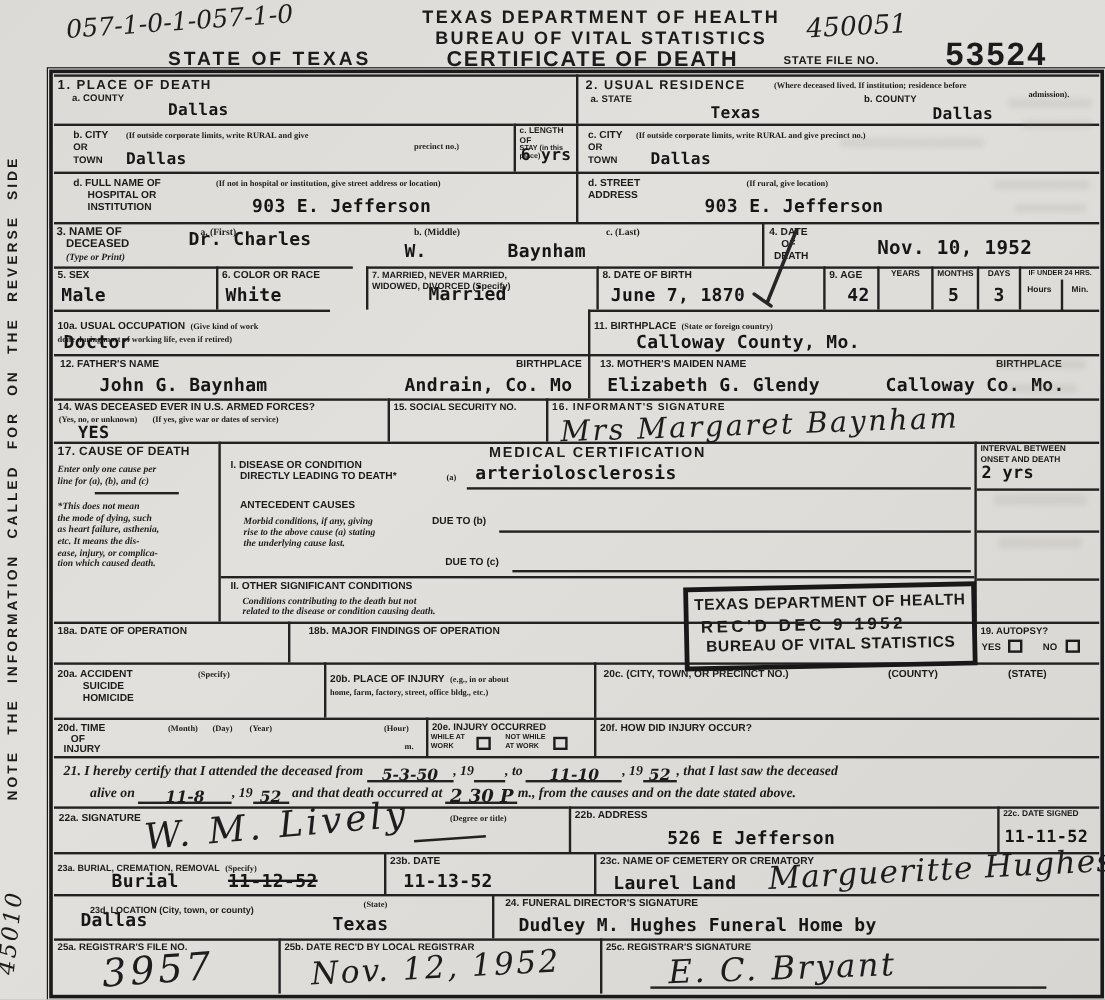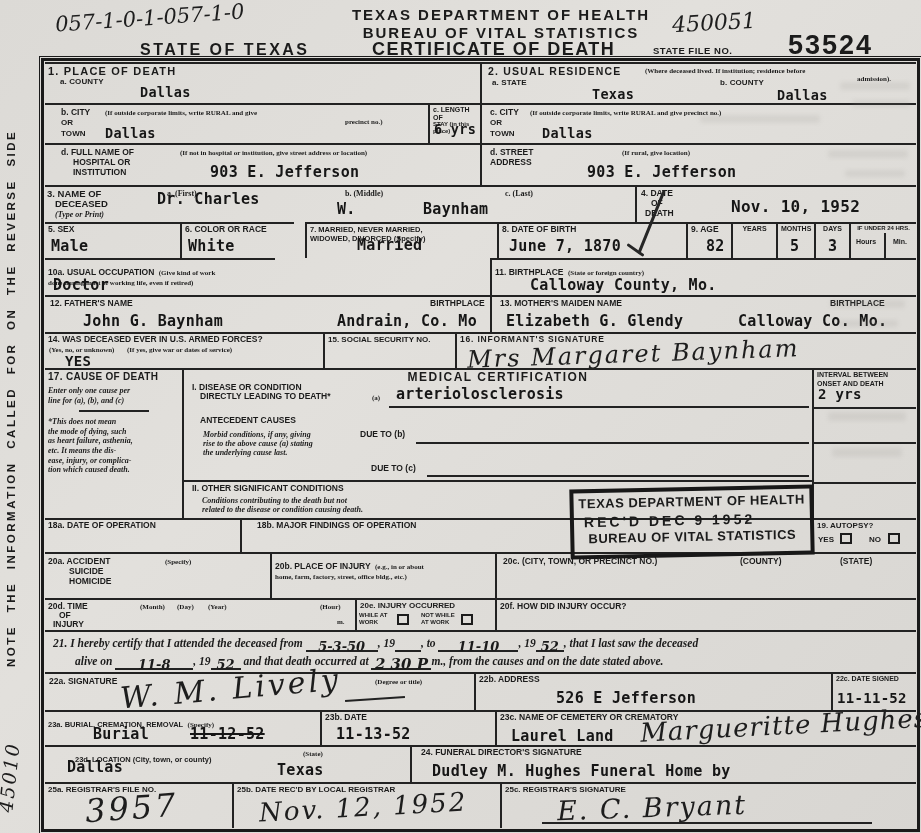--- a/index.html
+++ b/index.html
@@ -148,21 +148,21 @@
     <div style="font:700 7.5px/1.2 'Liberation Sans',sans-serif;">7. MARRIED, NEVER MARRIED,</div>
     <div style="font:700 7.5px/1.2 'Liberation Sans',sans-serif;">WIDOWED, DIVORCED (Specify)</div>
     <div class="type abs" style="left:50px;top:14px;font-size:15px;">Married</div>
   </div>
   <div class="c" style="left:497px;top:222px;width:189px;height:36px;">
     <div class="lbl9">8. DATE OF BIRTH</div>
     <div class="type abs" style="left:10px;top:15px;font-size:15px;">June 7, 1870</div>
   </div>
   <div class="c" style="left:686px;top:222px;width:45px;height:36px;">
     <div class="lbl9">9. AGE</div>
-    <div class="type abs" style="left:18px;top:15px;font-size:15px;">82</div>
+    <div class="type abs" style="left:18px;top:15px;font-size:15px;">42</div>
   </div>
   <div class="c" style="left:731px;top:222px;width:45px;height:36px;">
     <div style="font:700 7px/1.2 'Liberation Sans',sans-serif;text-align:center;">YEARS</div>
   </div>
   <div class="c" style="left:776px;top:222px;width:38px;height:36px;">
     <div style="font:700 7px/1.2 'Liberation Sans',sans-serif;text-align:center;">MONTHS</div>
     <div class="type abs" style="left:12px;top:15px;font-size:15px;">5</div>
   </div>
   <div class="c" style="left:814px;top:222px;width:35px;height:36px;">
     <div style="font:700 7px/1.2 'Liberation Sans',sans-serif;text-align:center;">DAYS</div>

